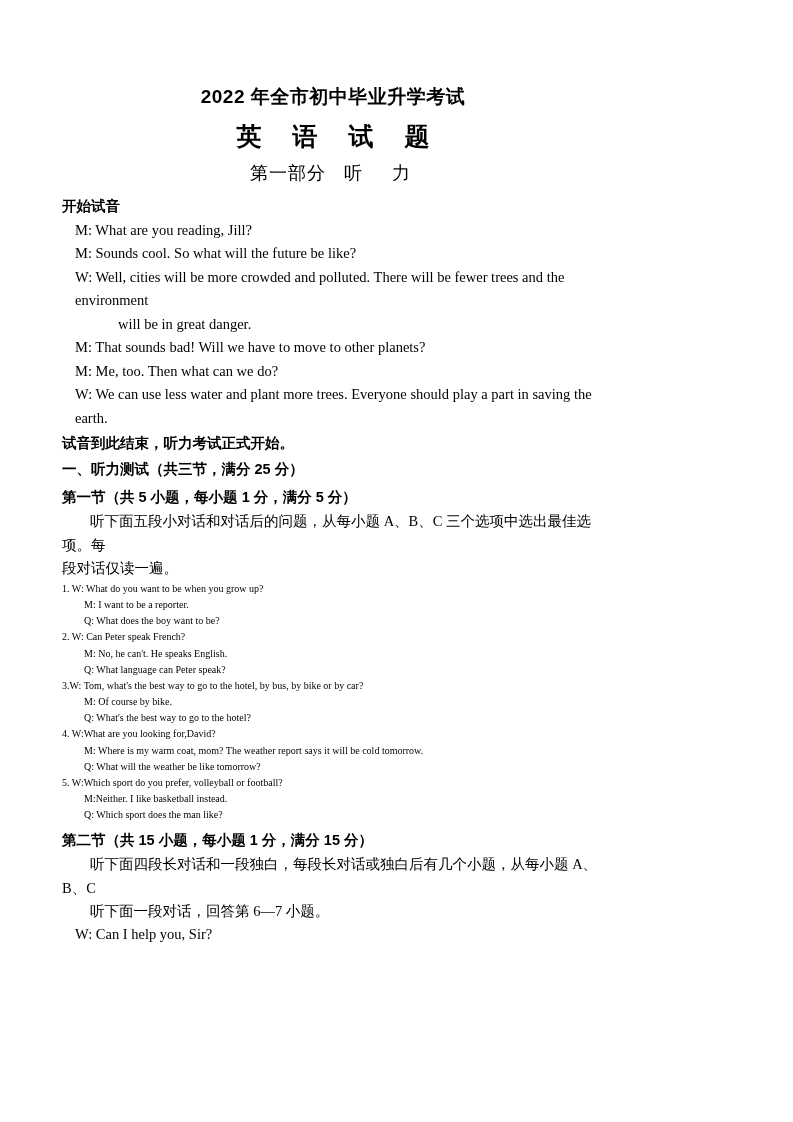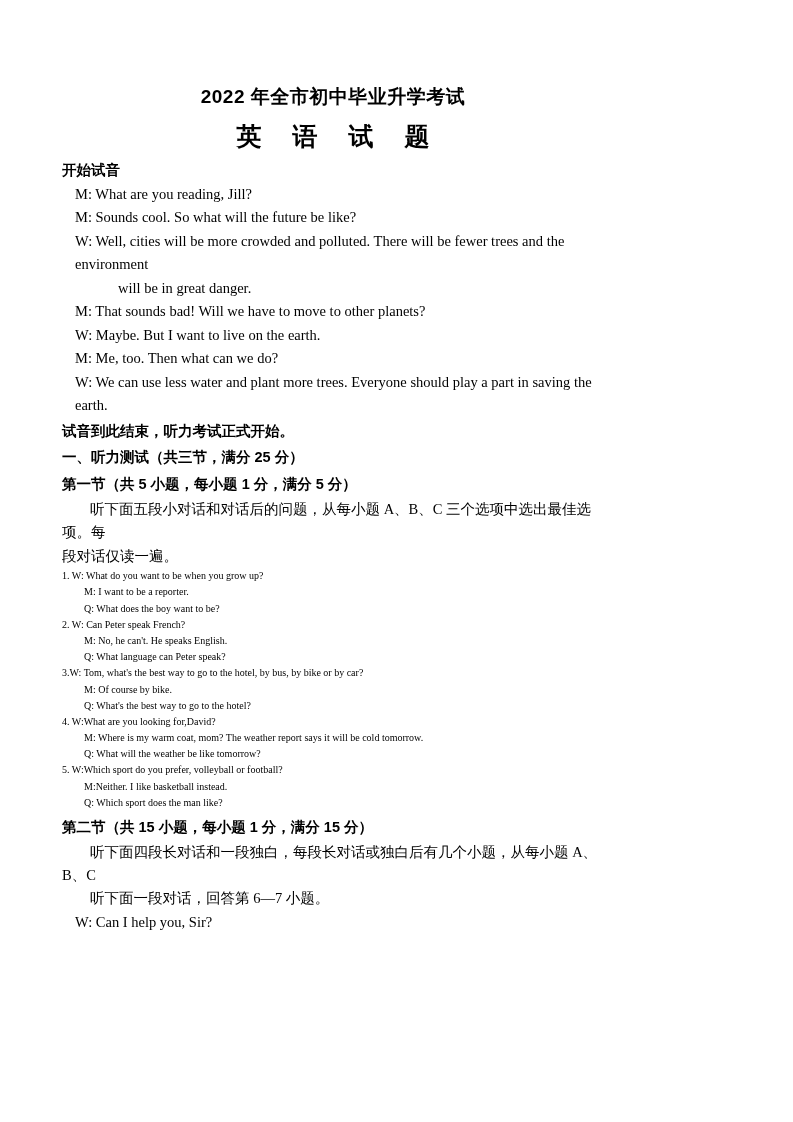--- a/index.html
+++ b/index.html
@@ -84,30 +84,32 @@
   }
   .block { margin-bottom: 0px; }
 </style>
 </head>
 <body>
 
 <div class="page">
 
   <h1 class="title-line-1">2022 年全市初中毕业升学考试</h1>
   <h2 class="title-line-2">英 语 试 题</h2>
+  <div class="title-line-3">
+    <span class="sec-label">第一部分</span><span class="sec-name">听　力</span>
+  </div>
 
   <div class="bold-cn">开始试音</div>
 
   <div class="block">
     <p class="line dialog">M: What are you reading, Jill?</p>
     <p class="line dialog">M: Sounds cool. So what will the future be like?</p>
     <p class="line dialog">W: Well, cities will be more crowded and polluted. There will be fewer trees and the environment</p>
     <p class="line dialog-cont">will be in great danger.</p>
     <p class="line dialog">M: That sounds bad! Will we have to move to other planets?</p>
-    <p class="line dialog">W: Maybe. But I want to live on the earth.</p>
     <p class="line dialog">M: Me, too. Then what can we do?</p>
     <p class="line dialog">W: We can use less water and plant more trees. Everyone should play a part in saving the earth.</p>
   </div>
 
   <div class="bold-cn">试音到此结束，听力考试正式开始。</div>
 
   <div class="sec-head">一、听力测试（共三节，满分 25 分）</div>
   <div class="sec-head">第一节（共 5 小题，每小题 1 分，满分 5 分）</div>
   <p class="line indent2">听下面五段小对话和对话后的问题，从每小题 A、B、C 三个选项中选出最佳选项。每</p>
   <p class="line">段对话仅读一遍。</p>

